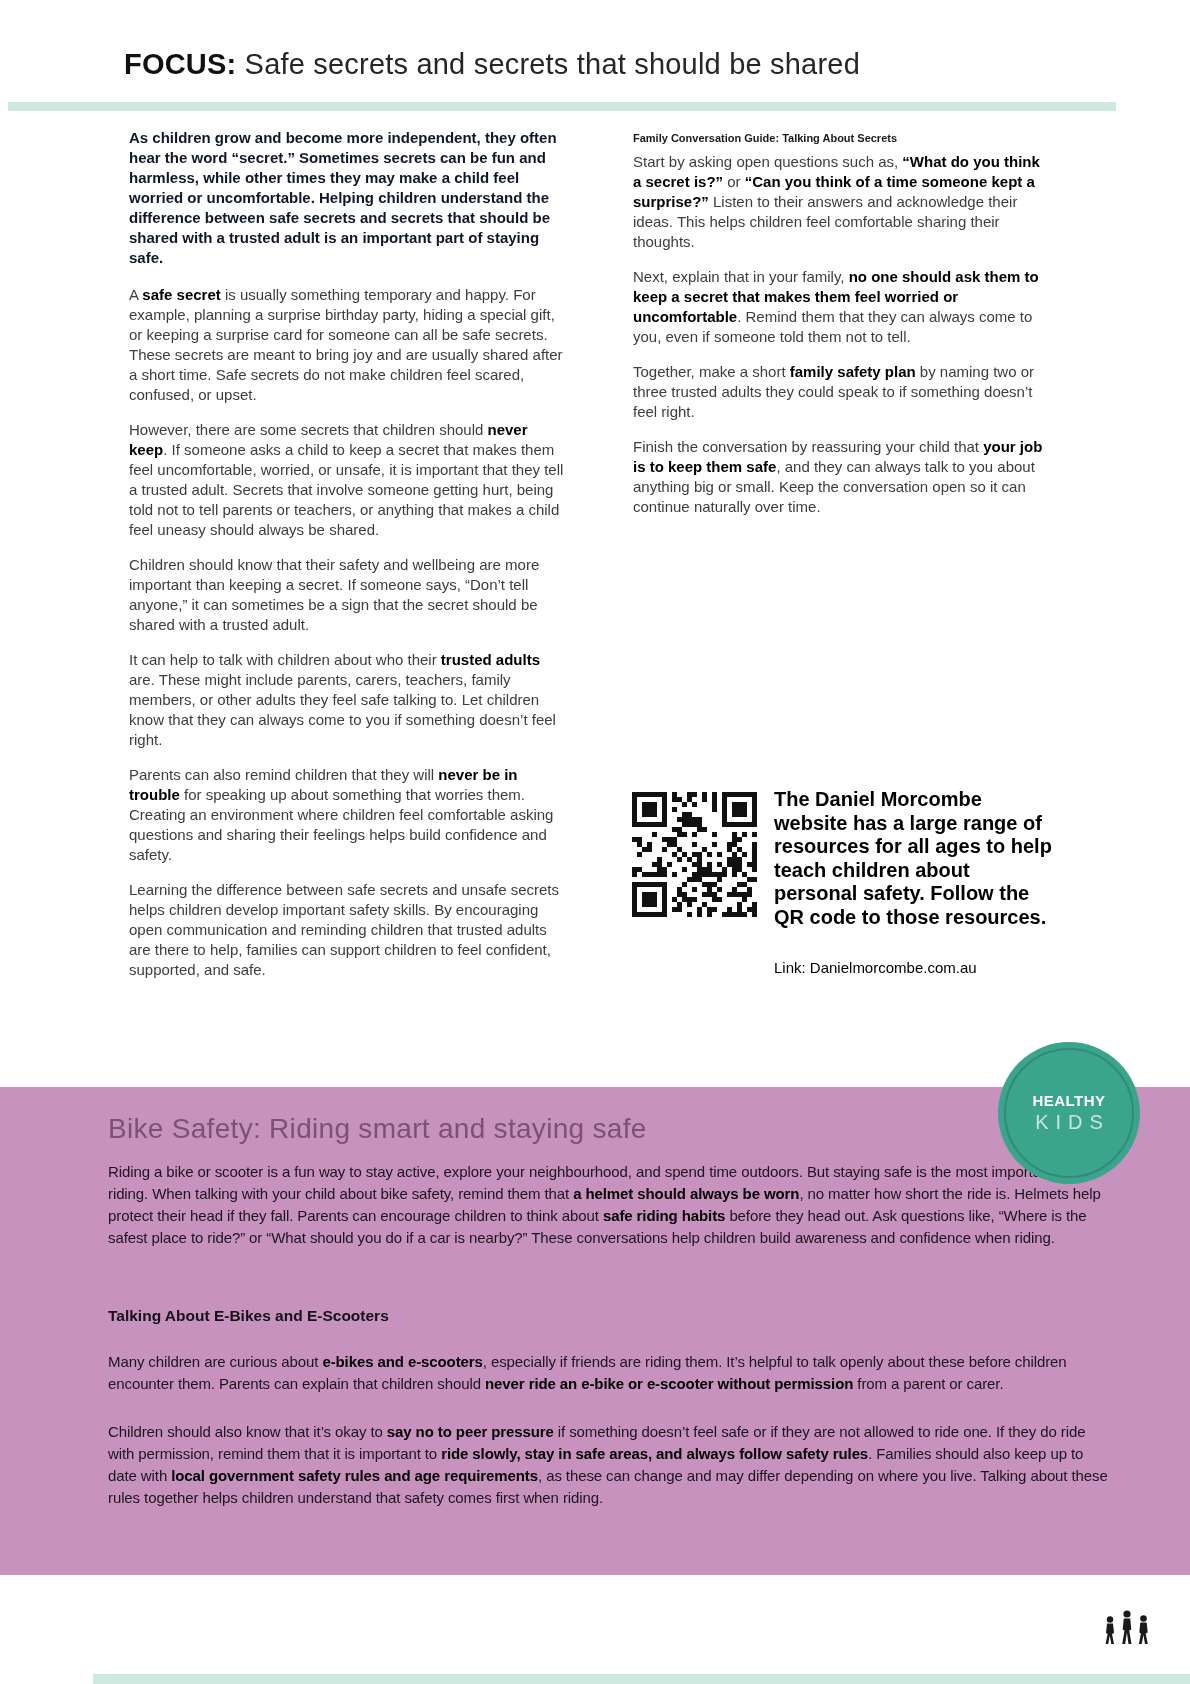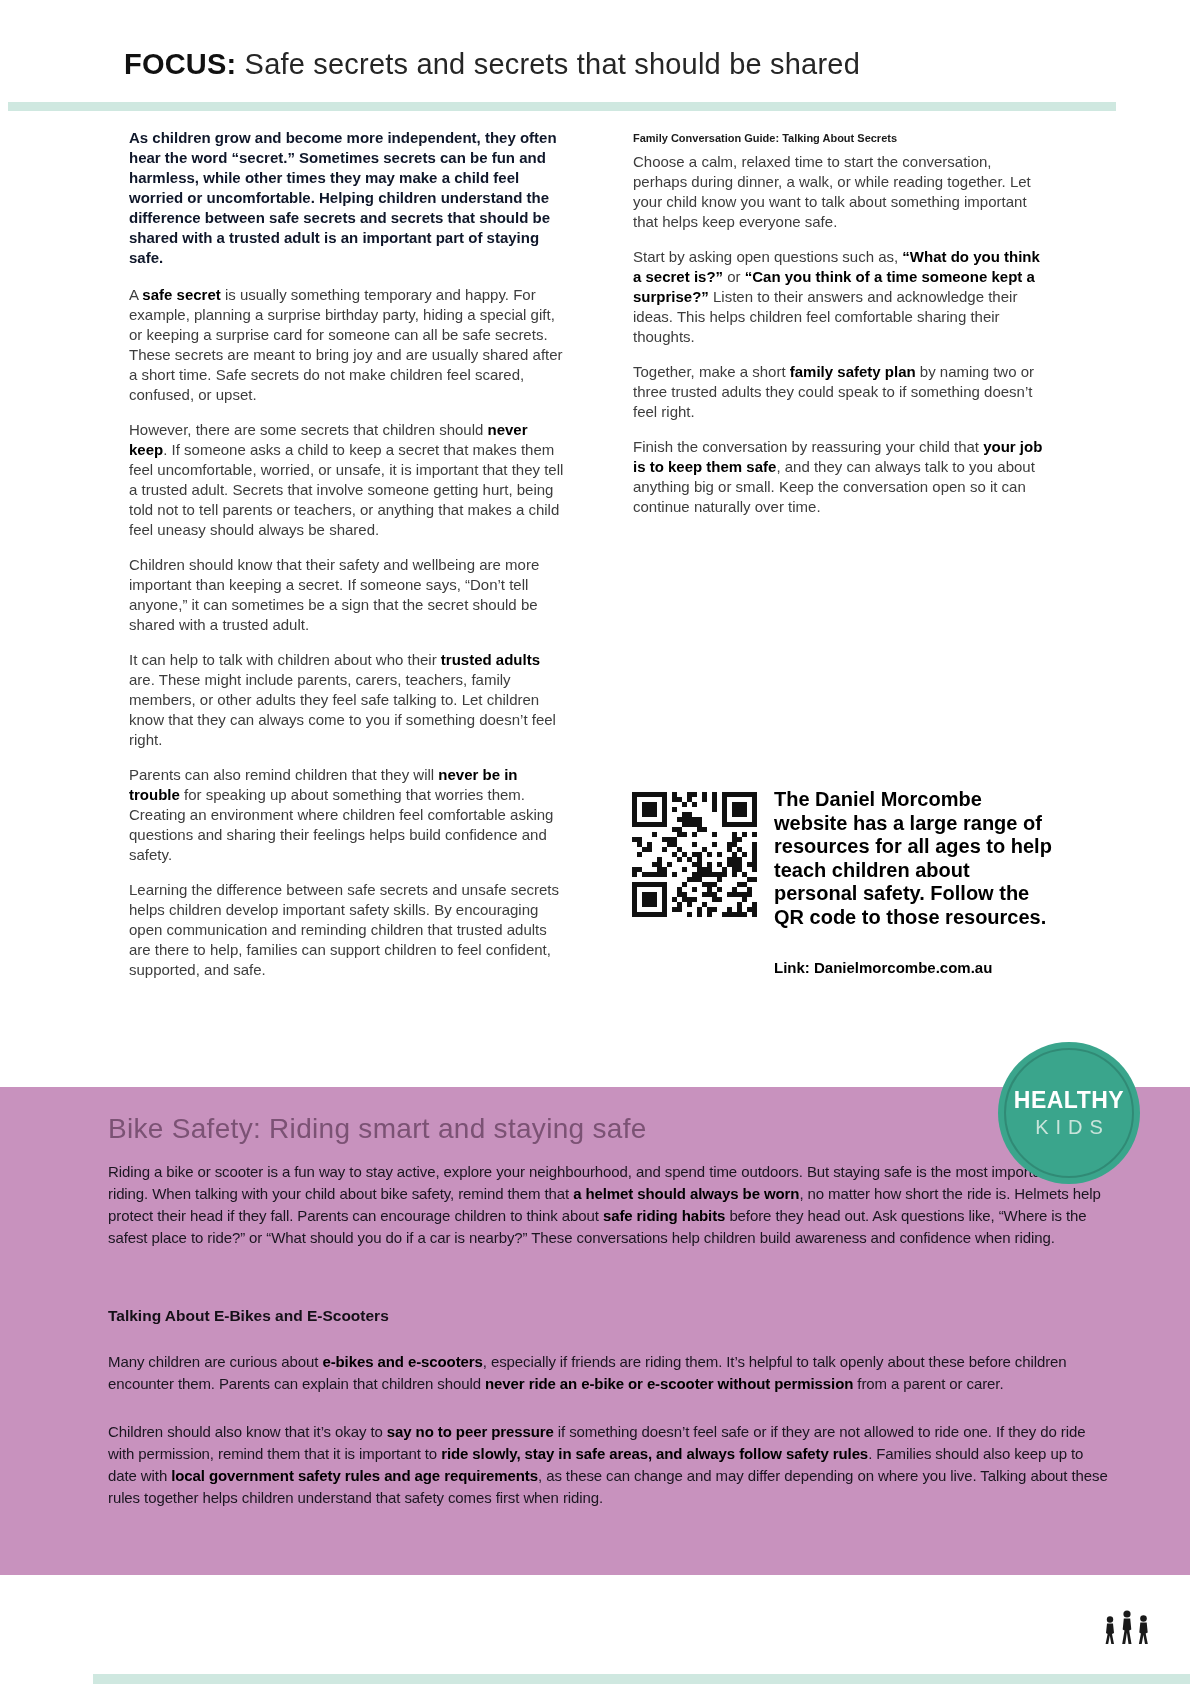--- a/index.html
+++ b/index.html
@@ -18,27 +18,27 @@
   .col p{margin:0 0 15px 0;font-size:15px;line-height:20px;color:#3d3d3d;}
   .col p b, .bike p b{color:#000;font-weight:700;}
   .col p.lead{margin-bottom:17px;}
   .col p.lead b{color:#0f172a;}
   .col-right h2{margin:0 0 3px 0;font-size:11px;line-height:21px;font-weight:700;color:#1a1a1a;}
 
   
   .qr-block{position:absolute;left:632px;top:788px;width:420px;}
   .qr{position:absolute;left:0;top:4px;width:125px;height:125px;shape-rendering:crispEdges;}
   .qr-text{margin-left:142px;width:278px;font-weight:700;font-size:20px;line-height:23.5px;color:#000;}
-  .qr-link{margin-left:142px;margin-top:30px;font-weight:700;font-size:15px;color:#000;}
+  .qr-link{margin-left:142px;margin-top:30px;font-weight:400;font-size:15px;color:#000;}
 
   
   .badge{position:absolute;left:998px;top:1042px;width:142px;height:142px;border-radius:50%;background:#3aa58c;z-index:3;}
   .badge-ring{position:absolute;inset:6px;border:2px solid rgba(0,0,0,.16);border-radius:50%;}
   .badge-text{position:absolute;inset:0;display:flex;flex-direction:column;align-items:center;justify-content:center;}
-  .badge-l1{font-weight:700;font-size:23px;color:#ffffff;letter-spacing:.5px;}
+  .badge-l1{font-weight:700;font-size:15px;color:#ffffff;letter-spacing:.5px;}
   .badge-l2{font-weight:400;font-size:20px;color:#c9e4db;letter-spacing:7px;margin-left:7px;margin-top:2px;}
 
   
   .bike{position:absolute;left:0;top:1087px;width:1190px;height:488px;background:#c892be;z-index:1;}
   .bike-inner{padding:26px 76px 0 108px;}
   .bike h1{margin:0 0 16px 0;font-weight:400;font-size:28px;letter-spacing:.3px;color:#7b5274;}
   .bike p{margin:0;font-size:15px;line-height:22px;color:#1a1520;letter-spacing:-.1px;}
   .bike .p1{margin-bottom:58px;}
   .bike h3{margin:0 0 26px 0;font-size:15.5px;font-weight:700;color:#141017;}
   .bike .p2{margin-bottom:26px;}
@@ -62,22 +62,22 @@
     <p>A <b>safe secret</b> is usually something temporary and happy. For example, planning a surprise birthday party, hiding a special gift, or keeping a surprise card for someone can all be safe secrets. These secrets are meant to bring joy and are usually shared after a short time. Safe secrets do not make children feel scared, confused, or upset.</p>
     <p>However, there are some secrets that children should <b>never keep</b>. If someone asks a child to keep a secret that makes them feel uncomfortable, worried, or unsafe, it is important that they tell a trusted adult. Secrets that involve someone getting hurt, being told not to tell parents or teachers, or anything that makes a child feel uneasy should always be shared.</p>
     <p>Children should know that their safety and wellbeing are more important than keeping a secret. If someone says, “Don’t tell anyone,” it can sometimes be a sign that the secret should be shared with a trusted adult.</p>
     <p>It can help to talk with children about who their <b>trusted adults</b> are. These might include parents, carers, teachers, family members, or other adults they feel safe talking to. Let children know that they can always come to you if something doesn’t feel right.</p>
     <p>Parents can also remind children that they will <b>never be in trouble</b> for speaking up about something that worries them. Creating an environment where children feel comfortable asking questions and sharing their feelings helps build confidence and safety.</p>
     <p>Learning the difference between safe secrets and unsafe secrets helps children develop important safety skills. By encouraging open communication and reminding children that trusted adults are there to help, families can support children to feel confident, supported, and safe.</p>
   </section>
 
   <section class="col col-right">
     <h2>Family Conversation Guide: Talking About Secrets</h2>
-    <p>Choose a calm, relaxed time to start the conversation, perhaps during dinner, a walk, or while reading together. Let your child know you want to talk about something important that helps keep everyone safe.</p>
     <p>Start by asking open questions such as, <b>“What do you think a secret is?”</b> or <b>“Can you think of a time someone kept a surprise?”</b> Listen to their answers and acknowledge their ideas. This helps children feel comfortable sharing their thoughts.</p>
+    <p>Next, explain that in your family, <b>no one should ask them to keep a secret that makes them feel worried or uncomfortable</b>. Remind them that they can always come to you, even if someone told them not to tell.</p>
     <p>Together, make a short <b>family safety plan</b> by naming two or three trusted adults they could speak to if something doesn’t feel right.</p>
     <p>Finish the conversation by reassuring your child that <b>your job is to keep them safe</b>, and they can always talk to you about anything big or small. Keep the conversation open so it can continue naturally over time.</p>
   </section>
 
   <div class="qr-block">
     <svg class="qr" viewBox="0 0 25 25" xmlns="http://www.w3.org/2000/svg">
         <rect x="0" y="0" width="25" height="25" fill="#ffffff"></rect>
         <rect x="8" y="0" width="1" height="1" fill="#111111"></rect>
         <rect x="11" y="0" width="1" height="1" fill="#111111"></rect>
         <rect x="12" y="0" width="1" height="1" fill="#111111"></rect>

